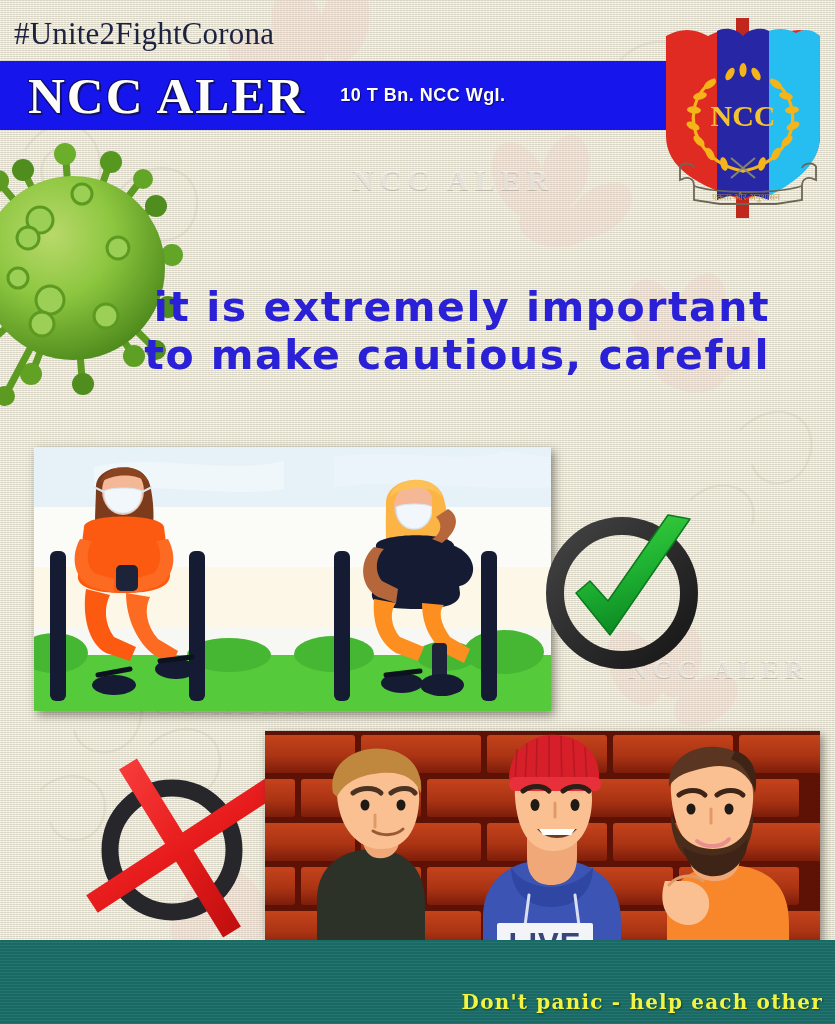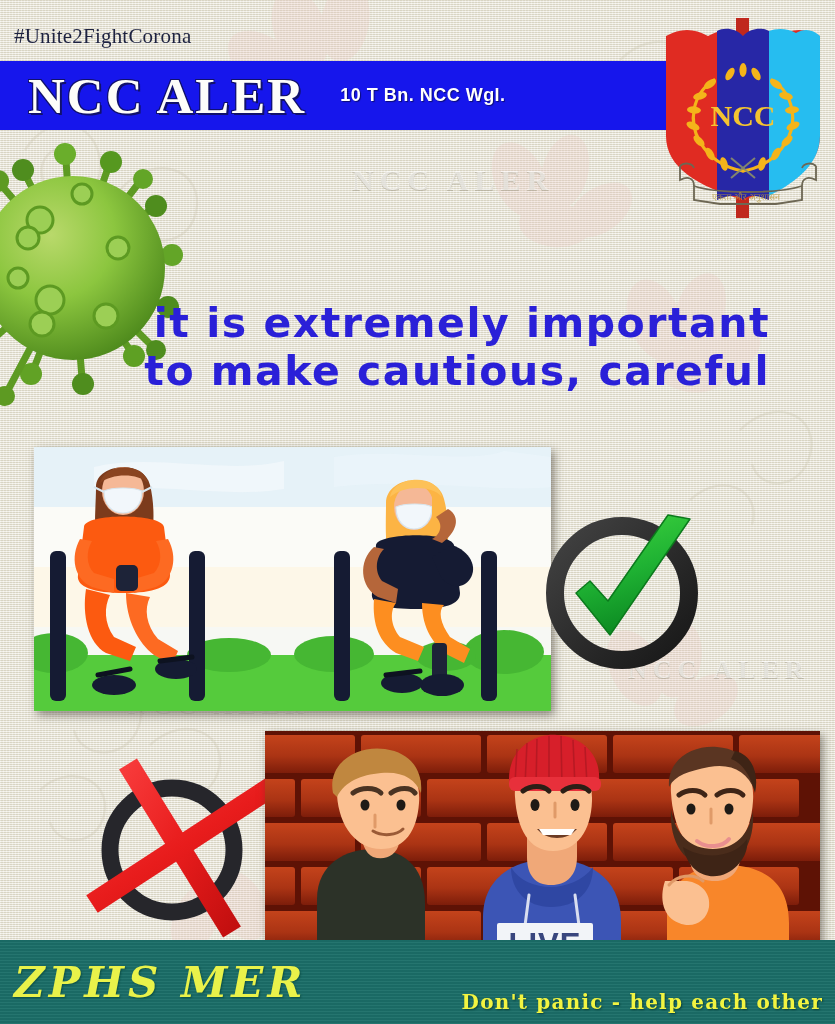--- a/index.html
+++ b/index.html
@@ -42,23 +42,23 @@
     text-shadow: 0 1px 0 rgba(150,145,125,0.45);
     white-space: nowrap;
     user-select: none;
   }
   .wm-1 { left: 352px; top: 163px; font-size: 30px; }
   .wm-2 { left: 628px; top: 655px; font-size: 26px; }
   .wm-3 { left: 128px; top: 690px; font-size: 26px; opacity:.5; }
 
   
   .hashtag {
-    position: absolute; left: 14px; top: 24px;
+    position: absolute; left: 14px; top: 16px;
     font-family: "Liberation Serif", serif;
-    font-size: 21px;
+    font-size: 31px;
     color: #1d2240;
     letter-spacing: .2px;
   }
 
   
   .banner {
     position: absolute; left: 0px; top: 61px;
     width: 679px; height: 69px;
     background: #1616ec;
     display: flex; align-items: center;
@@ -104,21 +104,20 @@
   }
   .subtext {
     position: absolute; left: 0px; top: 283px; width: 796px;
     text-align: right; padding-right: 26px;
     font-family: "DejaVu Sans", sans-serif;
     font-weight: bold;
     font-size: 41px;
     line-height: 1.18;
     color: #2a20d8;
     letter-spacing: 1.5px;
-    margin-top: 16px;
   }
   .subtext div { white-space: nowrap; }
 
   
   .photo {
     position: absolute;
     overflow: hidden;
     box-shadow: 3px 4px 9px rgba(60,55,45,.55);
   }
   .photo-bench { left: 34px; top: 447px; width: 517px; height: 264px; }
@@ -556,17 +555,16 @@
         <path d="M446,92 L446,78" stroke="#e09a68" stroke-width="3" fill="none" stroke-linecap="round"></path>
         <path d="M432,110 C442,118 458,116 464,108" stroke="#e88f8f" stroke-width="4" fill="none" stroke-linecap="round"></path>
 
         <path d="M400,150 C394,168 398,186 414,192 C428,198 442,190 444,176 C446,162 436,152 422,150 Z" fill="#fbc091"></path>
         <path d="M404,154 C412,144 428,142 438,150" stroke="#e09a68" stroke-width="3" fill="none" stroke-linecap="round"></path>
       </g>
     </svg>
   </div>
 
   <div class="footer">
-    <div class="footer-school">ZPHS MER</div>
     <div class="footer-tag">Don't panic - help each other</div>
   </div>
 
 </div>
 
 </body></html>

